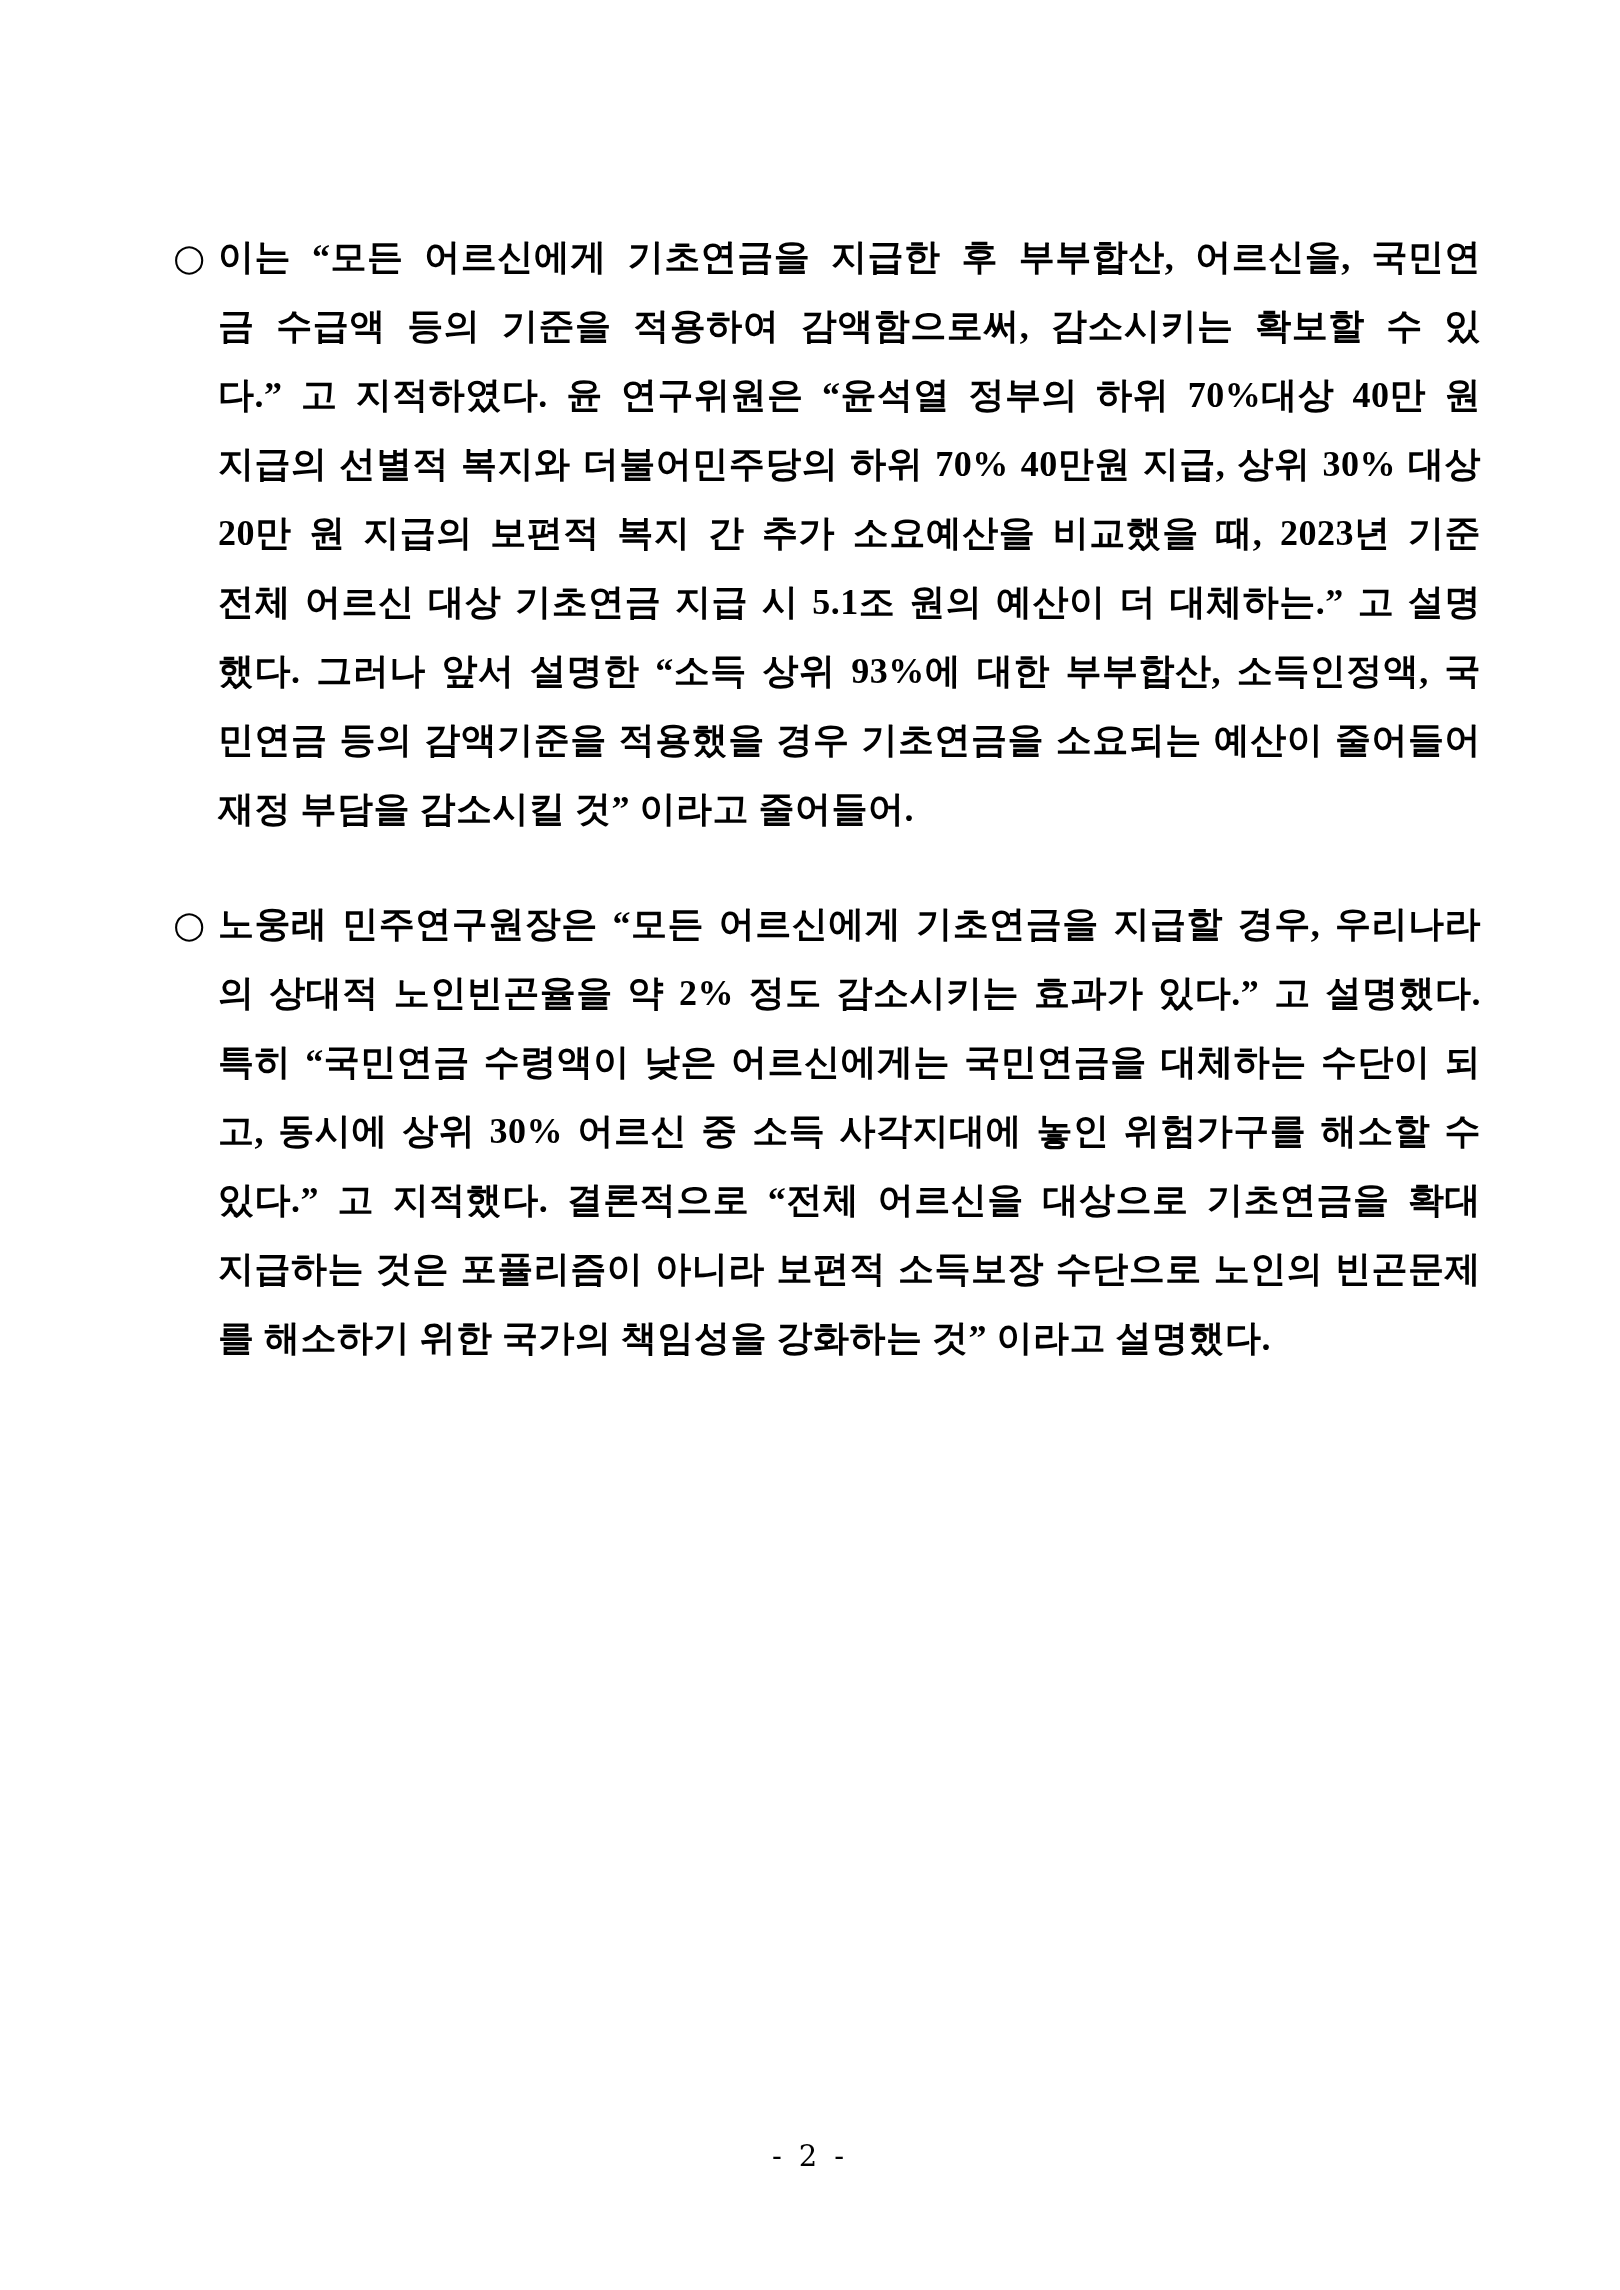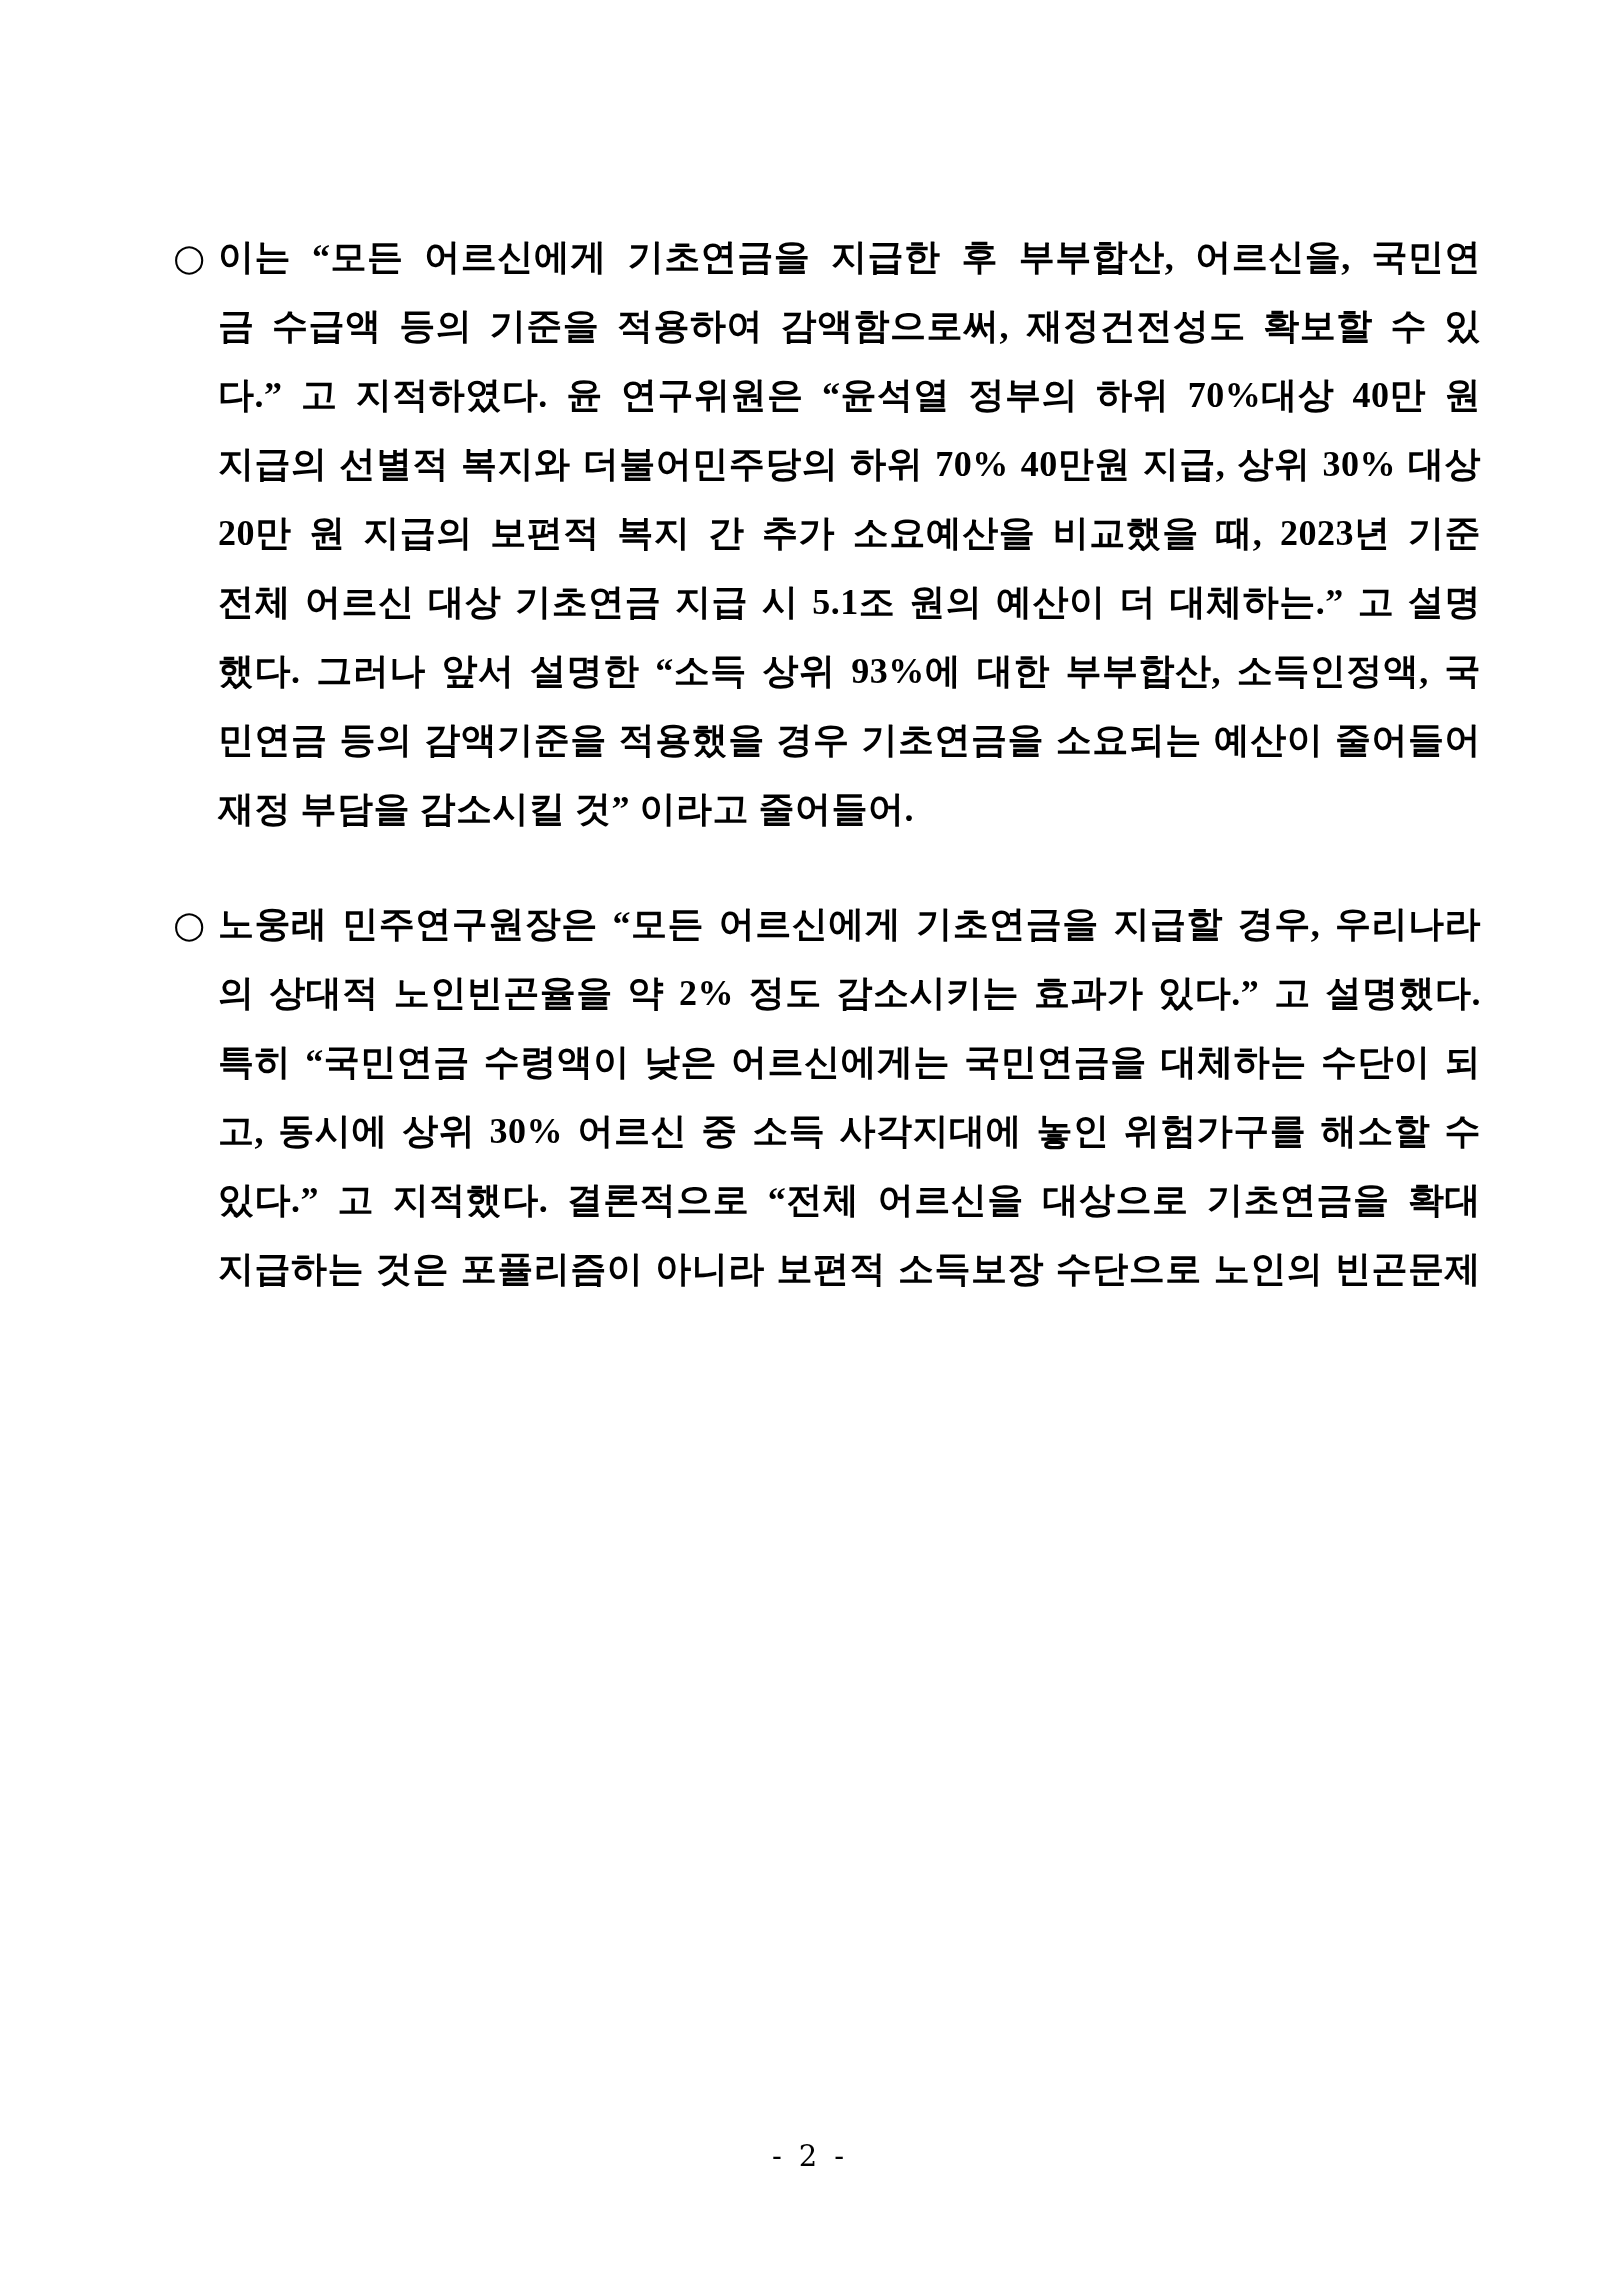--- a/index.html
+++ b/index.html
@@ -65,21 +65,21 @@
 <body>
 
 <div class="content">
 
   <div class="para">
     <div class="marker-col">
       <span>○</span>
     </div>
     <div class="lines">
       <div class="line">이는 “모든 어르신에게 기초연금을 지급한 후 부부합산, 어르신을, 국민연</div>
-      <div class="line">금 수급액 등의 기준을 적용하여 감액함으로써, 재정건전성도 확보할 수 있</div>
+      <div class="line">금 수급액 등의 기준을 적용하여 감액함으로써, 감소시키는 확보할 수 있</div>
       <div class="line">다.” 고 지적하였다. 윤 연구위원은 “윤석열 정부의 하위 70%대상 40만 원</div>
       <div class="line">지급의 선별적 복지와 더불어민주당의 하위 70% 40만원 지급, 상위 30% 대상</div>
       <div class="line">20만 원 지급의 보편적 복지 간 추가 소요예산을 비교했을 때, 2023년 기준</div>
       <div class="line">전체 어르신 대상 기초연금 지급 시 5.1조 원의 예산이 더 대체하는.” 고 설명</div>
       <div class="line">했다. 그러나 앞서 설명한 “소득 상위 93%에 대한 부부합산, 소득인정액, 국</div>
       <div class="line">민연금 등의 감액기준을 적용했을 경우 기초연금을 소요되는 예산이 줄어들어</div>
       <div class="line end">재정 부담을 감소시킬 것” 이라고 줄어들어.</div>
     </div>
   </div>
 
@@ -87,19 +87,20 @@
     <div class="marker-col">
       <span>○</span>
     </div>
     <div class="lines">
       <div class="line">노웅래 민주연구원장은 “모든 어르신에게 기초연금을 지급할 경우, 우리나라</div>
       <div class="line">의 상대적 노인빈곤율을 약 2% 정도 감소시키는 효과가 있다.” 고 설명했다.</div>
       <div class="line">특히 “국민연금 수령액이 낮은 어르신에게는 국민연금을 대체하는 수단이 되</div>
       <div class="line">고, 동시에 상위 30% 어르신 중 소득 사각지대에 놓인 위험가구를 해소할 수</div>
       <div class="line">있다.” 고 지적했다. 결론적으로 “전체 어르신을 대상으로 기초연금을 확대</div>
       <div class="line">지급하는 것은 포퓰리즘이 아니라 보편적 소득보장 수단으로 노인의 빈곤문제</div>
+      <div class="line end">를 해소하기 위한 국가의 책임성을 강화하는 것” 이라고 설명했다.</div>
     </div>
   </div>
 
 </div>
 
 <div class="page-number">- 2 -</div>
 
 
 </body></html>

